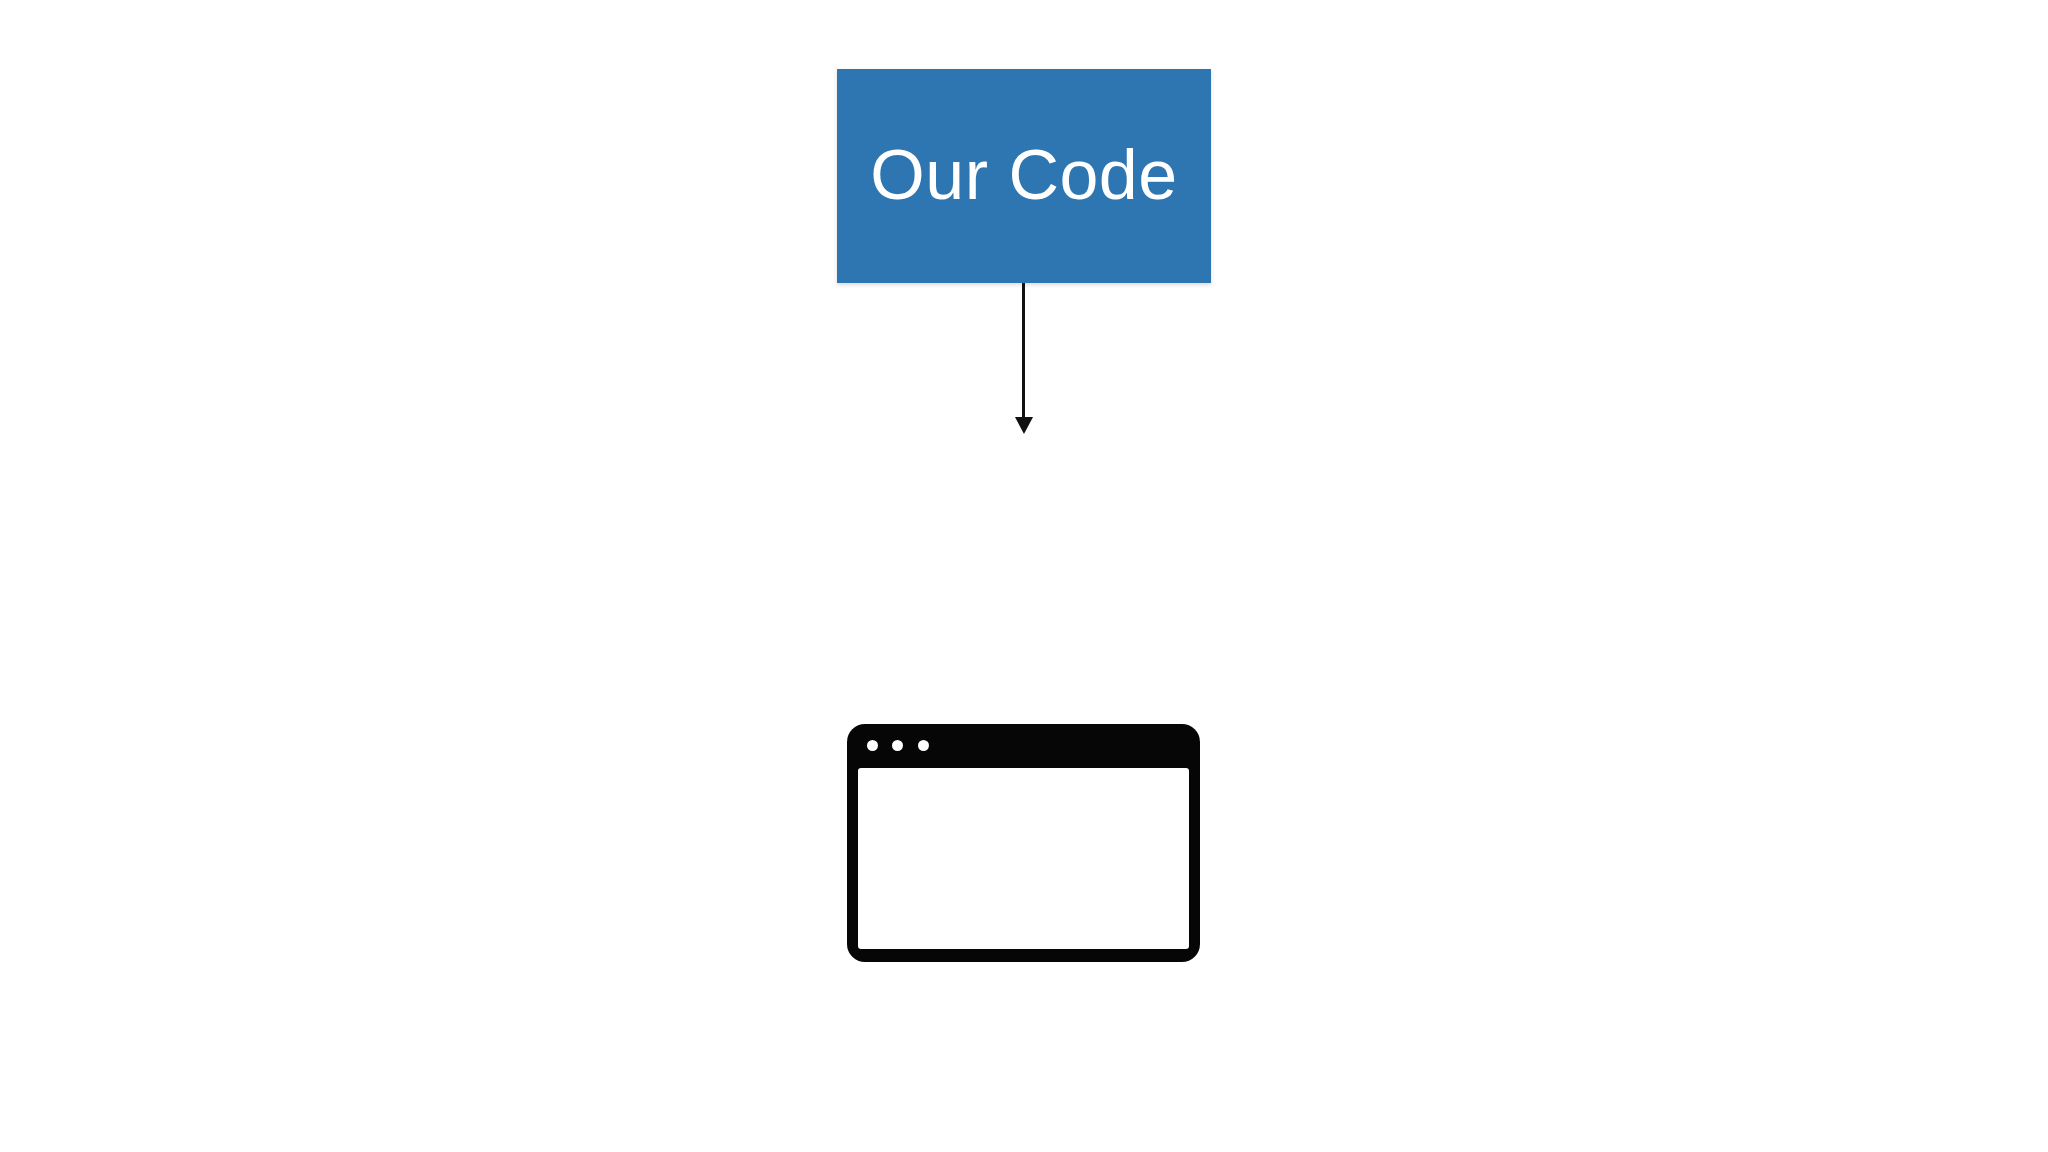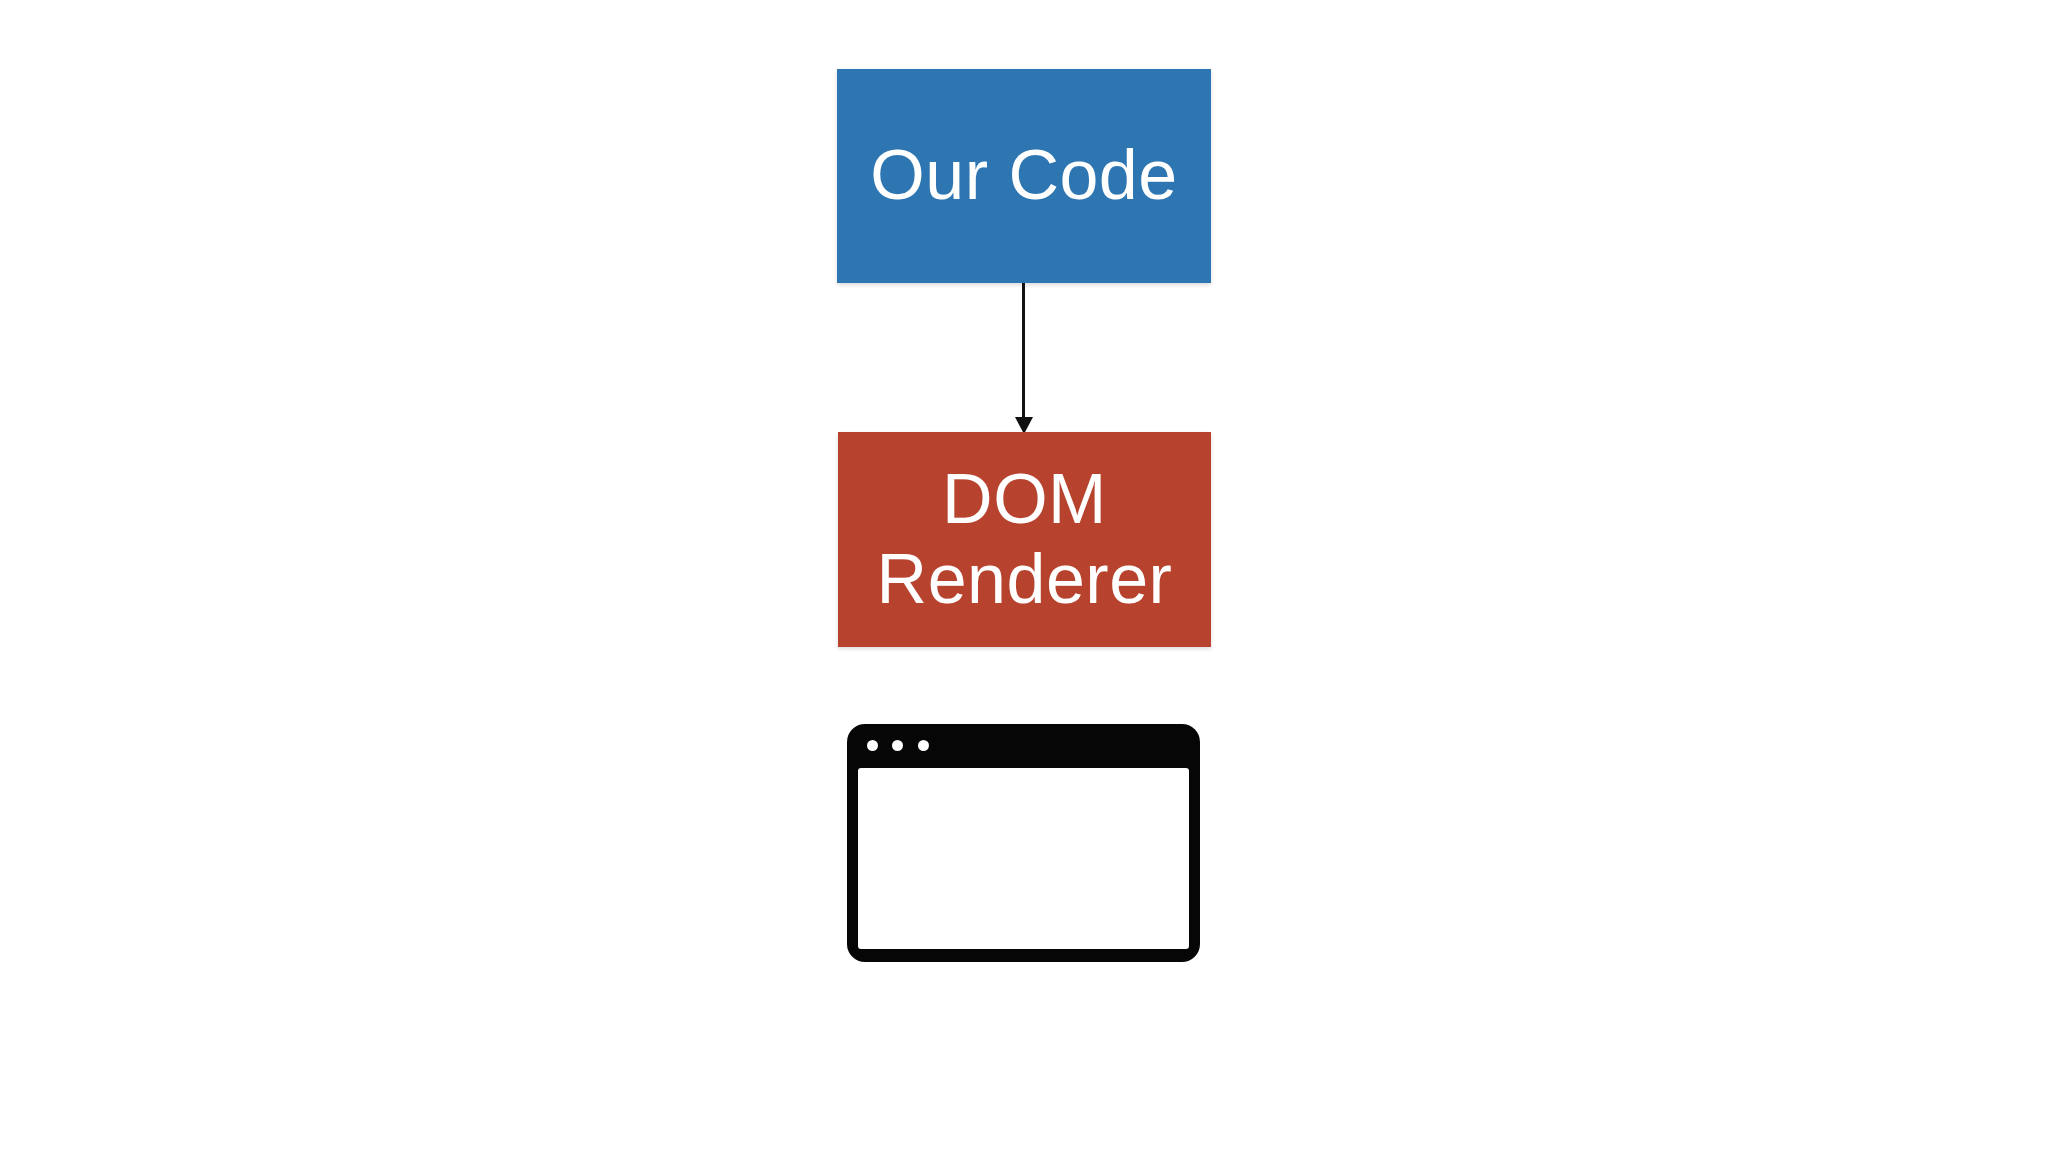--- a/index.html
+++ b/index.html
@@ -101,23 +101,20 @@
 
 <div class="slide">
 
   <div class="node node-our-code" style="background-color: rgb(45, 118, 177);">
     <span>Our Code</span>
   </div>
 
   <div class="arrow-line" style="background-color: rgb(17, 17, 17);"></div>
   <div class="arrow-head" style="border-top-color: rgb(17, 17, 17);"></div>
 
-  <div class="node node-dom-renderer" style="background-color: rgb(183, 67, 46);">
-    <span>DOM Renderer</span>
-  </div>
 
   <div class="browser-icon" style="background-color: rgb(6, 6, 6);">
     <div class="browser-titlebar">
       <span class="browser-dot dot-1"></span>
       <span class="browser-dot dot-2"></span>
       <span class="browser-dot dot-3"></span>
     </div>
     <div class="browser-content"></div>
   </div>
 

